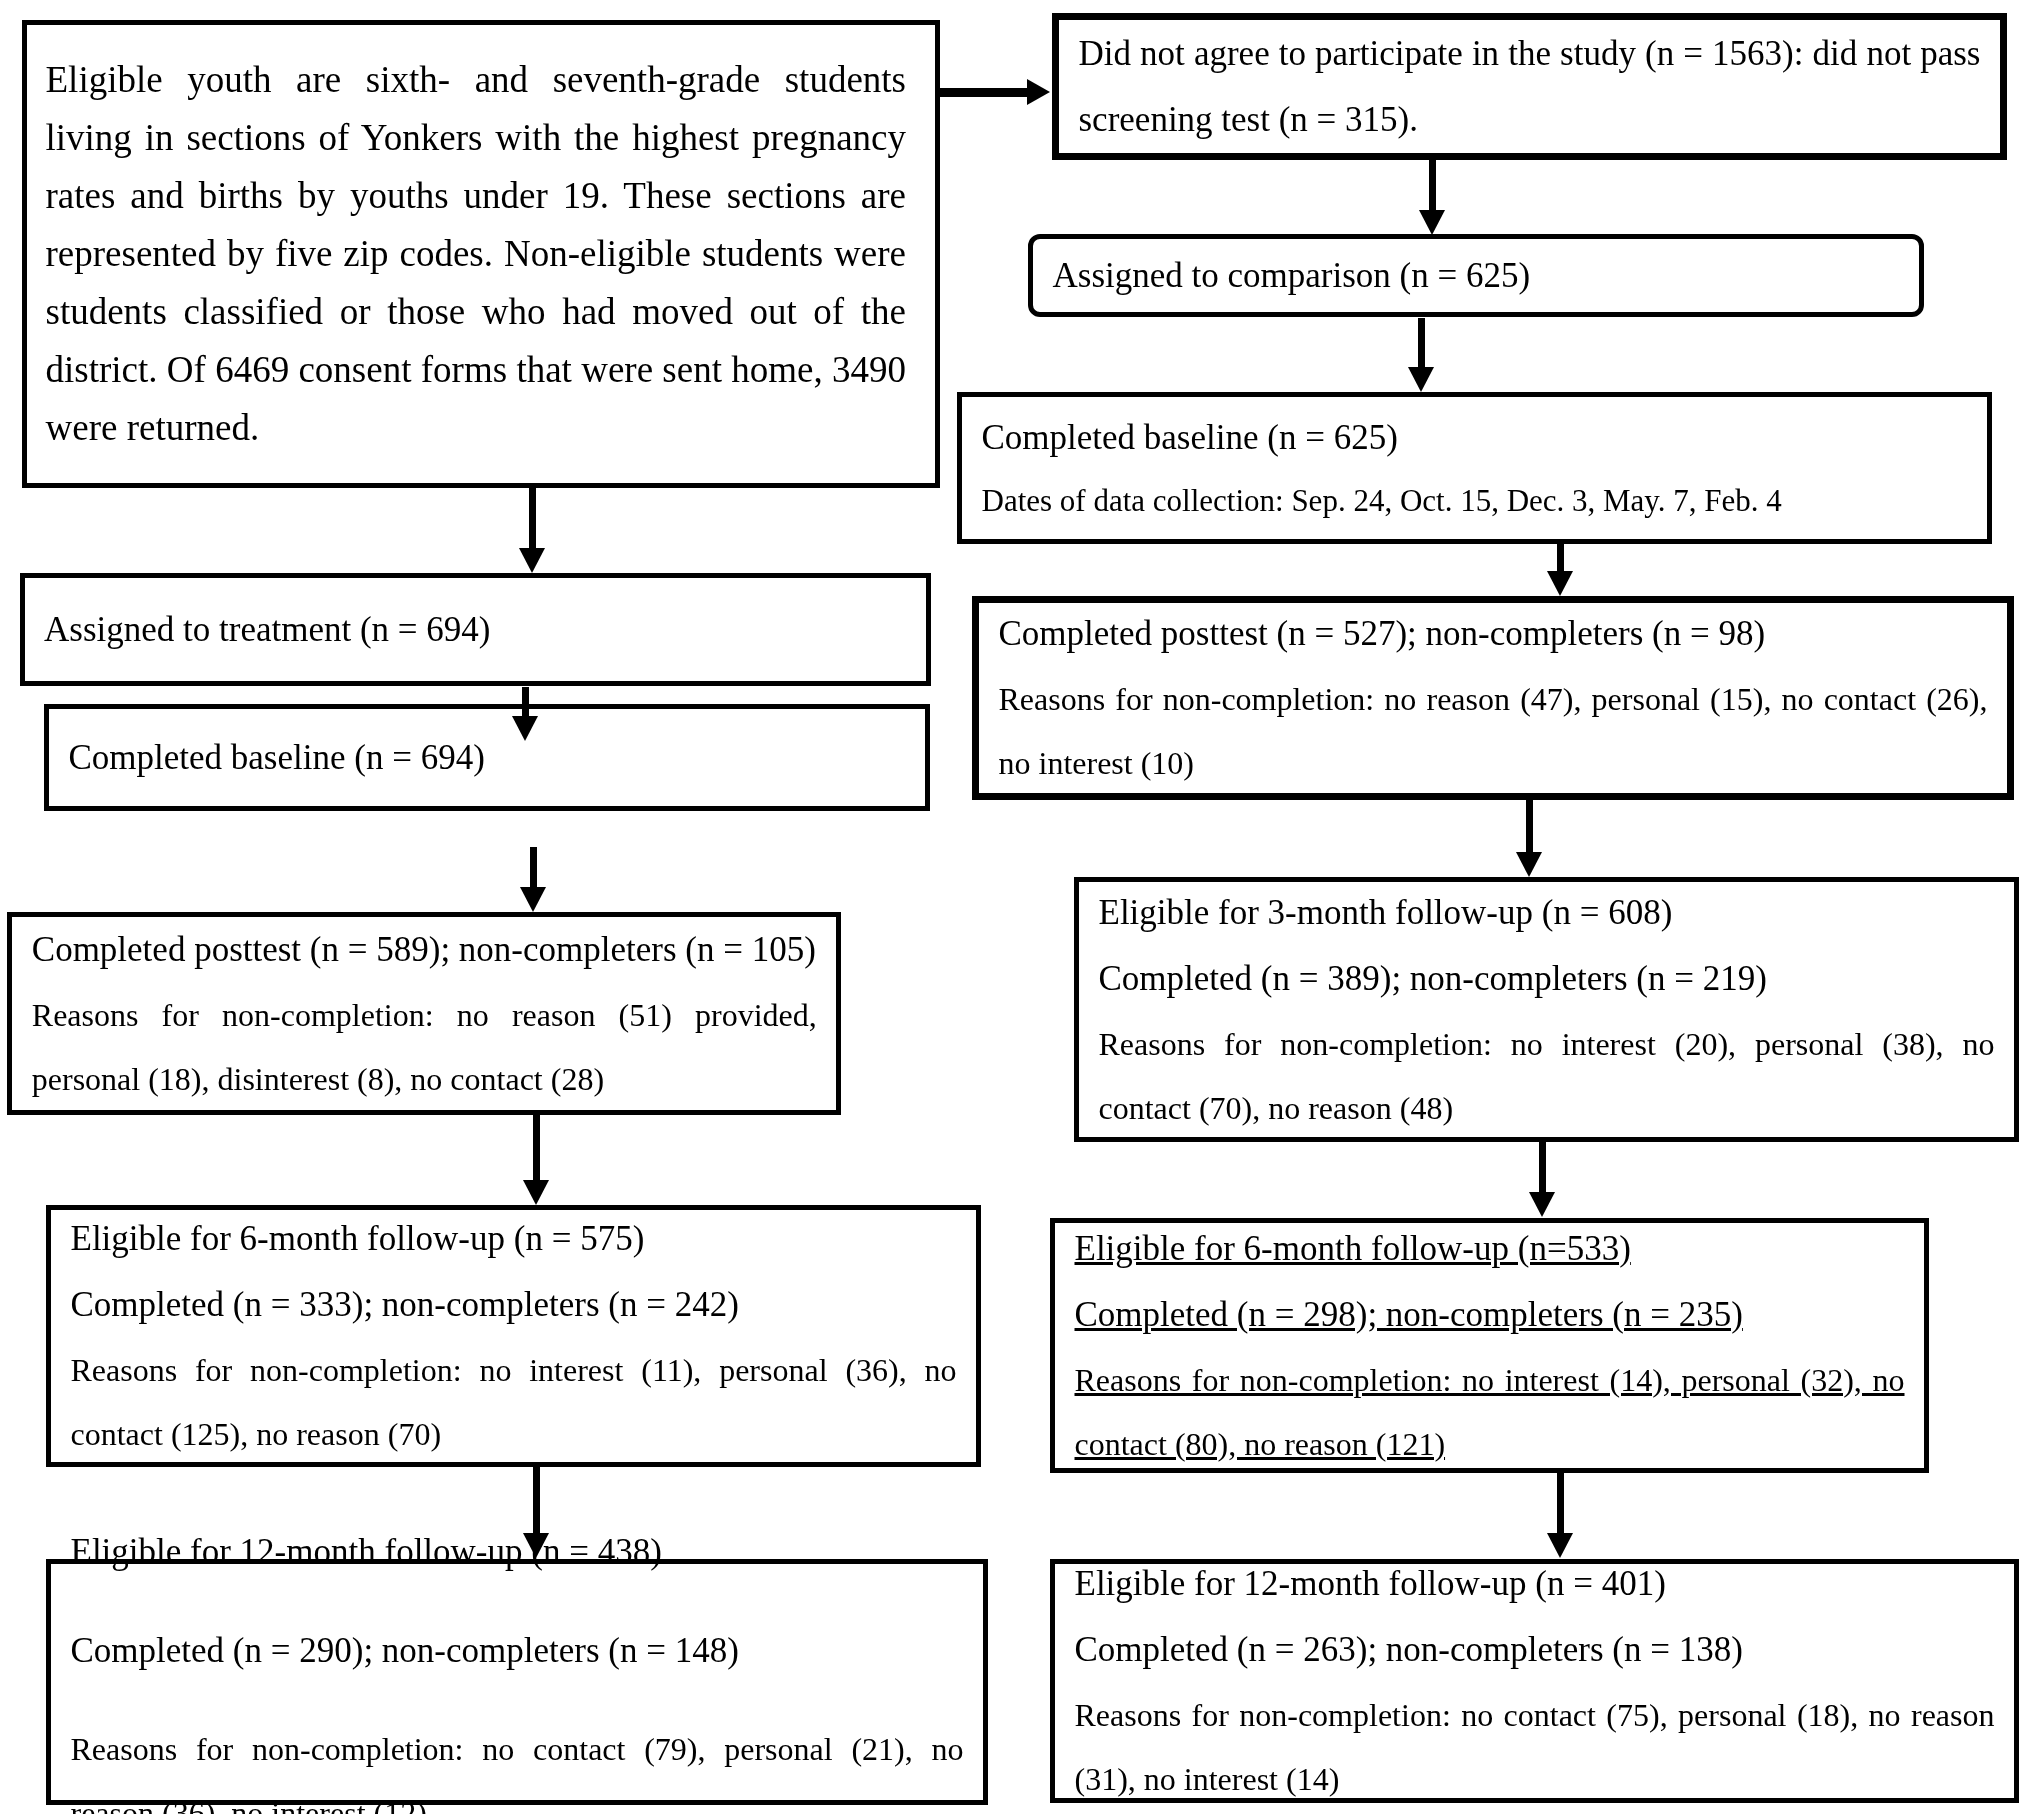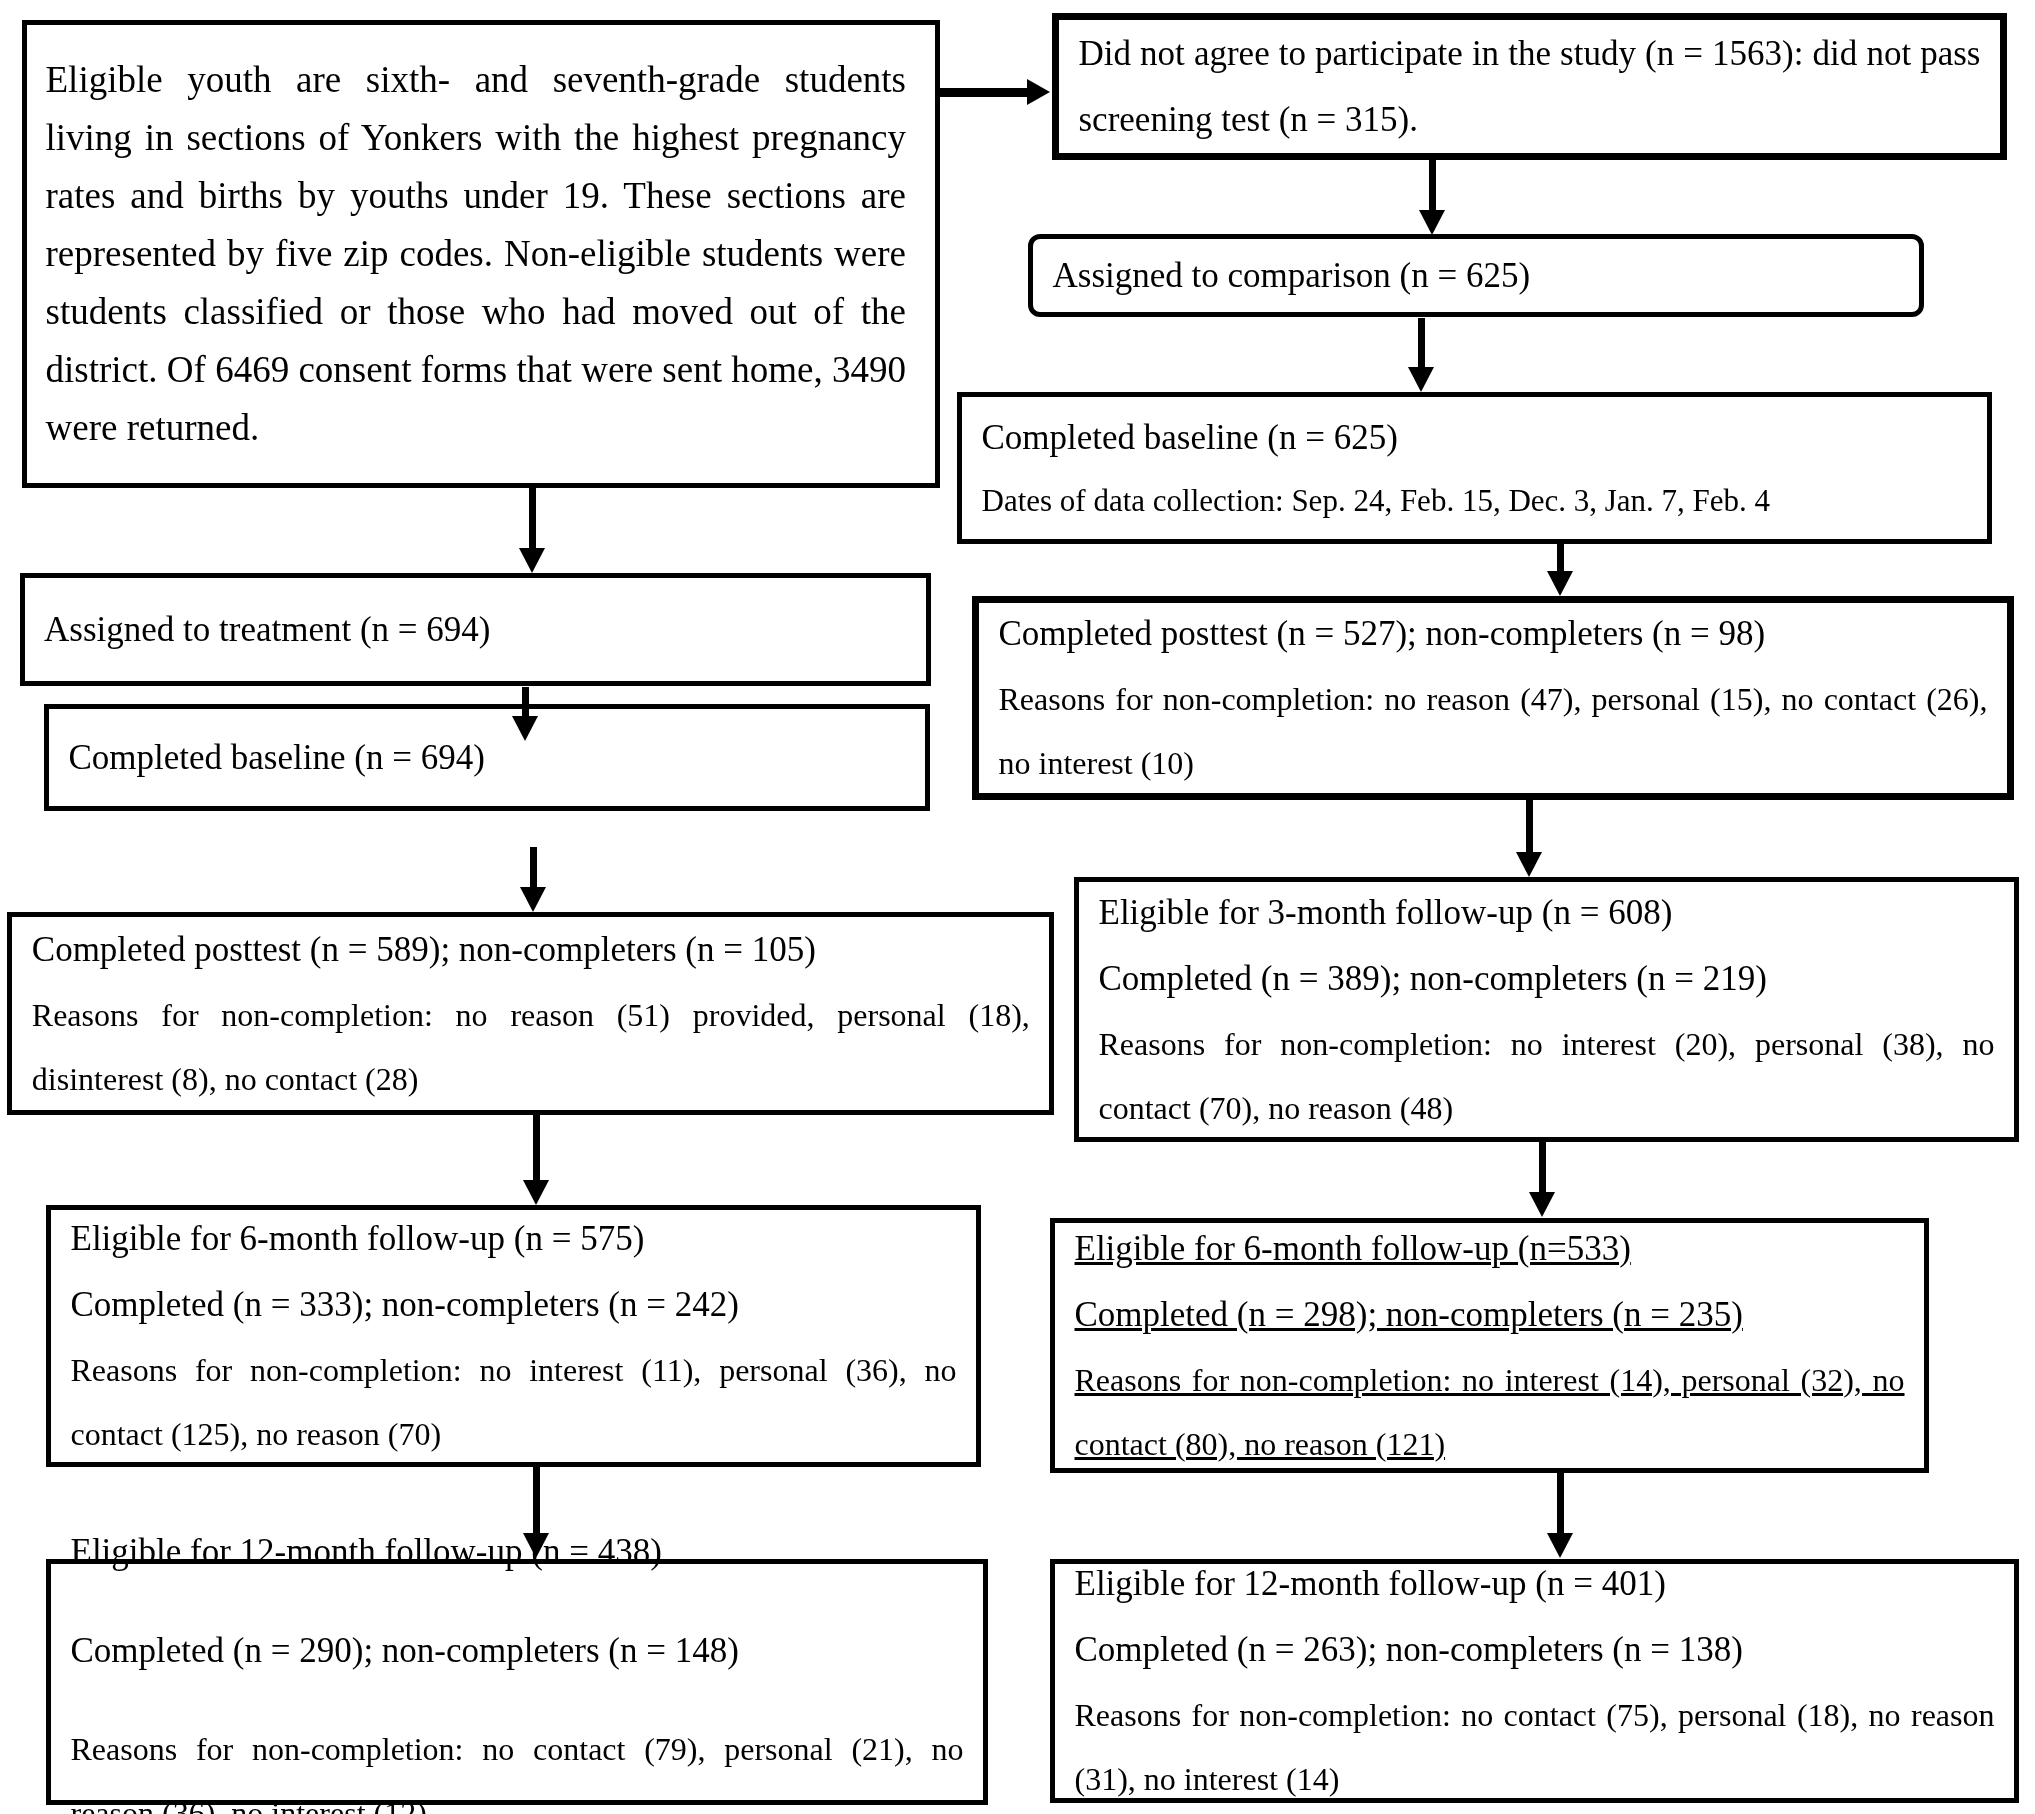--- a/index.html
+++ b/index.html
@@ -61,21 +61,21 @@
   </div>
 
   <div class="box" style="left:19.5px; top:573px; width:911px; height:113px;">
     <div class="ln nowrapline">Assigned to treatment (n = 694)</div>
   </div>
 
   <div class="box" style="left:44px; top:704px; width:886px; height:107px;">
     <div class="ln nowrapline">Completed baseline (n = 694)</div>
   </div>
 
-  <div class="box" style="left:7.3px; top:912px; width:1047px; height:203px;">
+  <div class="box" style="left:7.3px; top:912px; width:834px; height:203px;">
     <div class="ln nowrapline">Completed posttest (n = 589); non-completers (n = 105)</div>
     <div class="ln reasons">Reasons for non-completion: no reason (51) provided, personal (18), disinterest (8), no contact (28)</div>
   </div>
 
   <div class="box" style="left:46px; top:1205px; width:935px; height:262px;">
     <div class="ln nowrapline">Eligible for 6-month follow-up (n = 575)</div>
     <div class="ln nowrapline">Completed (n = 333); non-completers (n = 242)</div>
     <div class="ln reasons">Reasons for non-completion: no interest (11), personal (36), no contact (125), no reason (70)</div>
   </div>
 
@@ -88,21 +88,21 @@
   <div class="box thick" style="left:1052px; top:13px; width:955px; height:147px;">
     <div class="ln">Did not agree to participate in the study (n = 1563): did not pass screening test (n = 315).</div>
   </div>
 
   <div class="box" style="left:1028px; top:234px; width:896px; height:83px;border-radius:12px;">
     <div class="ln nowrapline">Assigned to comparison (n = 625)</div>
   </div>
 
   <div class="box" style="left:957px; top:392px; width:1035px; height:152px;">
     <div class="ln nowrapline">Completed baseline (n = 625)</div>
-    <div class="ln small nowrapline">Dates of data collection: Sep. 24, Feb. 15, Dec. 3, Jan. 7, Feb. 4</div>
+    <div class="ln small nowrapline">Dates of data collection: Sep. 24, Oct. 15, Dec. 3, May. 7, Feb. 4</div>
   </div>
 
   <div class="box thick" style="left:972px; top:596px; width:1042px; height:204px;">
     <div class="ln nowrapline">Completed posttest (n = 527); non-completers (n = 98)</div>
     <div class="ln reasons">Reasons for non-completion: no reason (47), personal (15), no contact (26), no interest (10)</div>
   </div>
 
   <div class="box" style="left:1074px; top:877px; width:945px; height:265px;">
     <div class="ln nowrapline">Eligible for 3-month follow-up (n = 608)</div>
     <div class="ln nowrapline">Completed (n = 389); non-completers (n = 219)</div>

